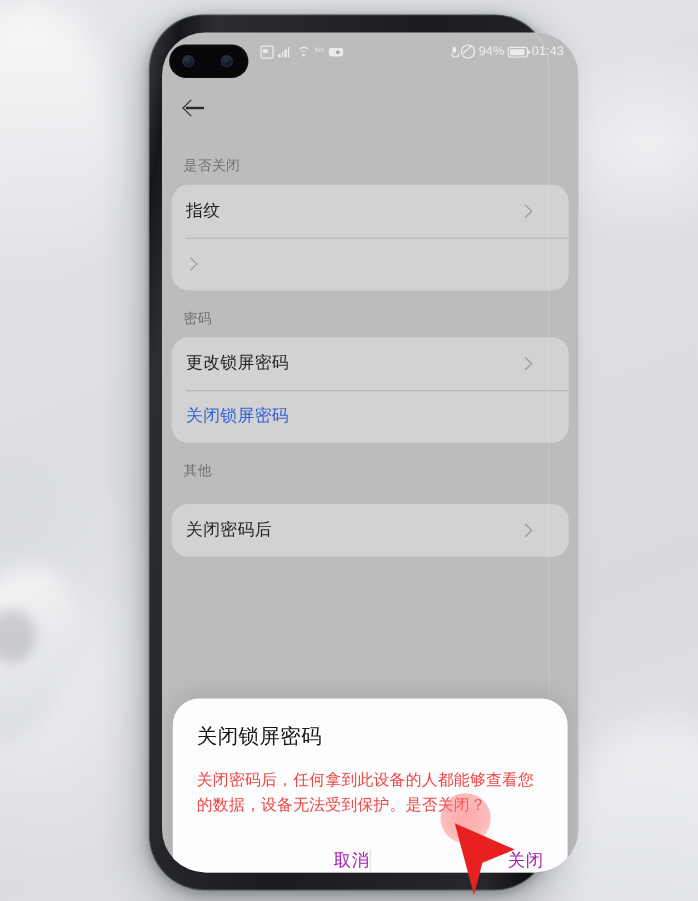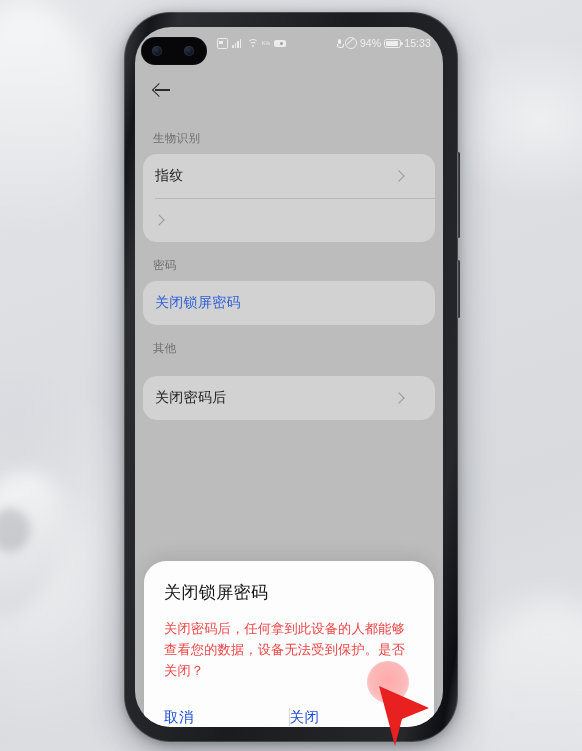--- a/index.html
+++ b/index.html
@@ -83,21 +83,21 @@
     background: linear-gradient(90deg, #55585d, #2a2c30);
   }
   .btn-vol { top: 140px; height: 86px; }
   .btn-pow { top: 248px; height: 58px; }
 
   
   #screen {
     position: absolute;
     left: 11px;
     top: 15px;
-    width: 308px;
+    width: 347px;
     height: 700px;
     border-radius: 36px;
     overflow: hidden;
     background: #bcbcbc;
   }
 
   
   .statusbar {
     position: relative;
     height: 38px;
@@ -387,23 +387,23 @@
     margin-bottom: 14px;
   }
   .dialog-actions {
     display: flex;
     align-items: center;
     height: 44px;
     position: relative;
   }
   .dialog-btn {
     flex: 1;
-    text-align: left;
+    text-align: right;
     font-size: 14.5px;
-    color: #1d4ed8;
+    color: #a21caf;
     letter-spacing: 0.4px;
     cursor: pointer;
   }
   .btn-divider {
     width: 1px;
     height: 18px;
     background: #dcdcdc;
   }
 
   
@@ -463,41 +463,45 @@
             </span>
           <span class="sicon ic-kbs">K/s</span>
           <span class="sicon ic-video"></span>
         </div>
 
         <div class="status-right">
           <span class="sicon ic-mic"></span>
           <span class="sicon ic-mute"></span>
           <span>94%</span>
           <span class="sicon ic-battery"></span>
-          <span>15:33</span>
+          <span>01:43</span>
         </div>
       </div>
 
       <div class="titlebar">
         <div class="back-arrow"></div>
       </div>
 
       <div class="content" id="settings-content">
-          <div class="section-label">生物识别</div>
+          <div class="section-label">是否关闭</div>
           <div class="card">
             <div class="row">
               <div class="row-label">指纹</div>
               <div class="chevron"></div>
             </div>
             <div class="row">
               <div class="chevron"></div>
             </div>
           </div>
           <div class="section-label">密码</div>
           <div class="card">
+            <div class="row">
+              <div class="row-label">更改锁屏密码</div>
+              <div class="chevron"></div>
+            </div>
             <div class="row">
               <div class="row-label accent">关闭锁屏密码</div>
             </div>
           </div>
           <div class="section-label">其他</div>
           <div style="height: 12px;"></div>
           <div class="card">
             <div class="row">
               <div class="row-label">关闭密码后</div>
               <div class="chevron"></div>

